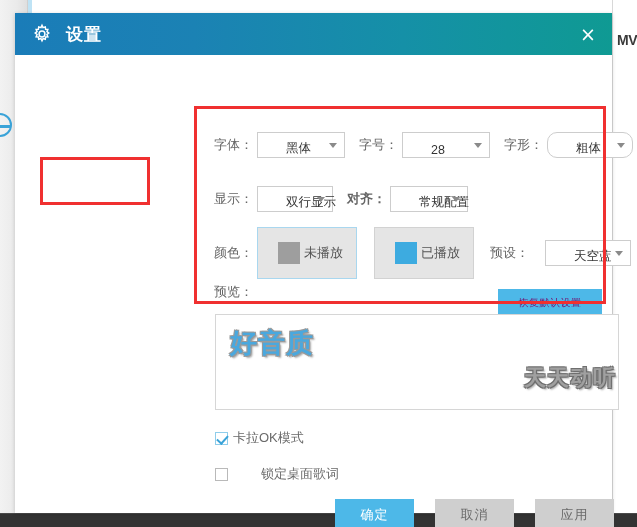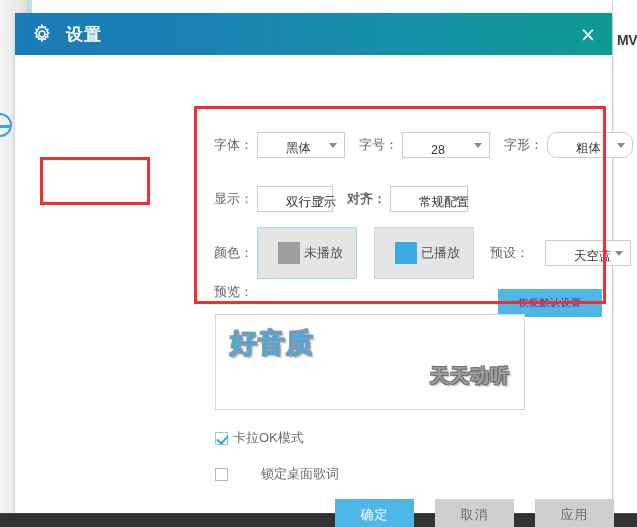--- a/index.html
+++ b/index.html
@@ -133,34 +133,34 @@
     position: absolute; left: 322px; top: 222px;
     width: 104px; height: 28px; background: #4db8e8;
     color: #701a75; font-size: 10px;
     display: flex; align-items: center; justify-content: center;
     cursor: pointer; letter-spacing: 0.5px; margin-top: 12px;
   }
 
   
   #preview-box {
     position: absolute; left: 39px; top: 259px;
-    width: 310px; height: 96px;
+    width: 404px; height: 96px;
     background: #ffffff; border: 1px solid #d6d6d6;
   }
   #preview-line-played {
     position: absolute; left: 14px; top: 10px;
     font-size: 27px; font-weight: bold; color: #4aa8de;
     letter-spacing: 1px;
     text-shadow: -1px -1px 0 #9a9a9a, 1px -1px 0 #9a9a9a,
                  -1px 1px 0 #9a9a9a, 1px 1px 0 #9a9a9a,
                  2px 2px 2px rgba(0,0,0,0.35);
   }
   #preview-line-unplayed {
-    position: absolute; right: 14px; top: 48px;
-    font-size: 19px; font-weight: bold; color: #a0a0a0;
+    position: absolute; right: 2px; top: 48px;
+    font-size: 22px; font-weight: bold; color: #a0a0a0;
     letter-spacing: 1px;
     text-shadow: -1px -1px 0 #6f6f6f, 1px -1px 0 #6f6f6f,
                  -1px 1px 0 #6f6f6f, 1px 1px 0 #6f6f6f,
                  2px 2px 2px rgba(0,0,0,0.35);
   }
 
   
   .checkbox-row {
     position: absolute; display: flex; align-items: center; cursor: pointer;
   }

